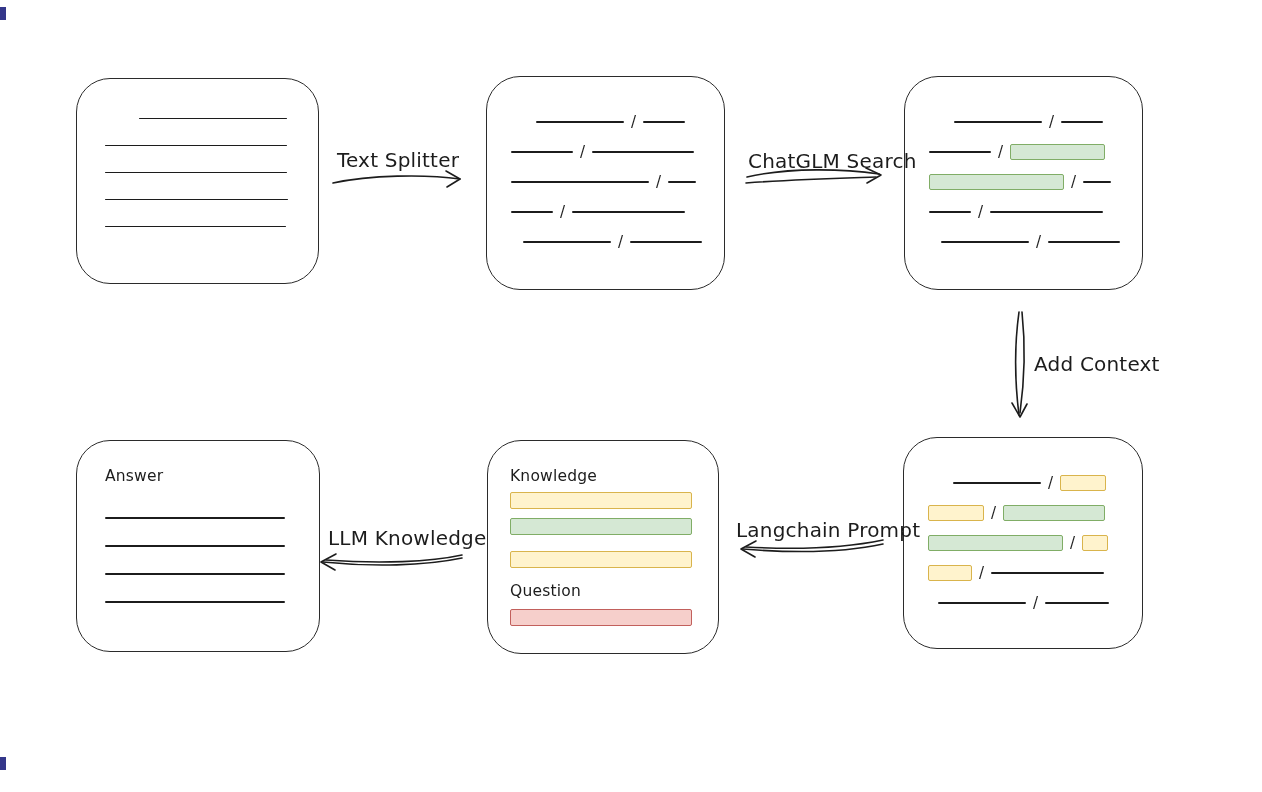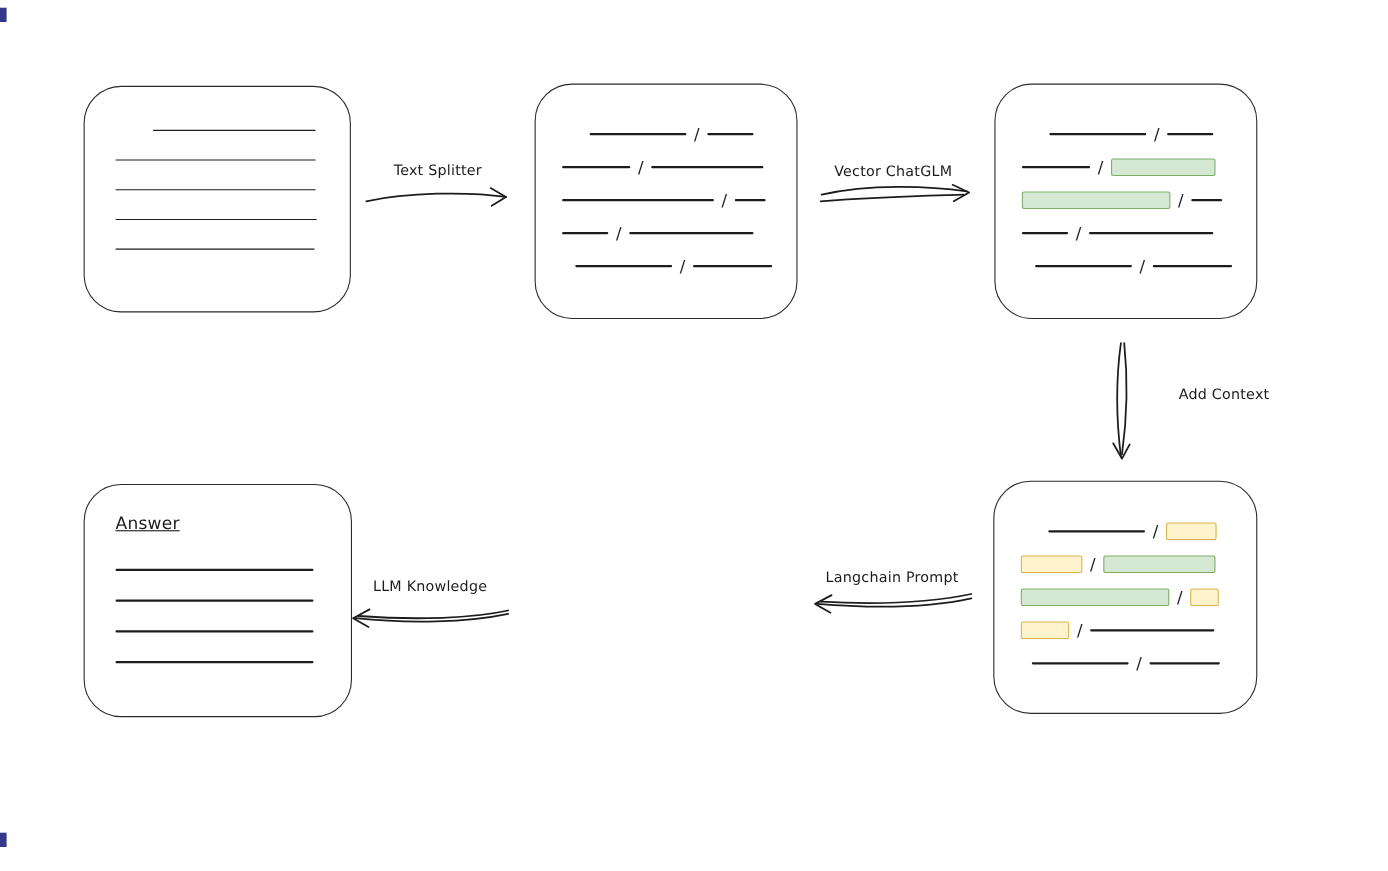--- a/index.html
+++ b/index.html
@@ -62,38 +62,37 @@
 
   .slash {
     margin: 0 7px;
     font-size: 15px;
     line-height: 1;
     color: var(--ink, #1c1c1c);
   }
 
   .arrow-label {
     position: absolute;
-    font-size: 13px;
+    font-size: 20px;
     letter-spacing: 0.2px;
     color: var(--ink, #1c1c1c);
     text-align: center;
     white-space: nowrap;
   }
   #lbl-text-splitter   { left: 336px;  top: 148px; width: 124px; }
   #lbl-vector-search   { left: 748px;  top: 149px; width: 128px; }
   #lbl-add-context     { left: 1034px; top: 352px; width: 120px; text-align: right; }
   #lbl-generate-prompt { left: 736px;  top: 518px; width: 150px; }
   #lbl-llm-response    { left: 328px;  top: 526px; width: 126px; }
 
   .inner-label {
     font-size: 15.5px;
     letter-spacing: 0.2px;
     color: var(--ink, #1c1c1c);
     line-height: 19px;
-    text-decoration: underline;
   }
   .inner-label.question { margin-top: 14px; }
 
   .caption {
     position: absolute;
     left: 760px;
     top: 686px;
     width: 440px;
     text-align: center;
     font-size: 16.5px;
@@ -247,41 +246,61 @@
           <span class="seg line" style="width: 113px;"></span>
         </div>
         <div class="seg-row" style="padding-left: 10px;">
           <span class="seg line" style="width: 88px;"></span>
           <span class="slash">/</span>
           <span class="seg line" style="width: 64px;"></span>
         </div>
       </div>
   </div>
 
+  <div class="box" id="box-prompt">
+    <div class="inner-label">Knowledge</div>
+    <div class="rows rows-bars">
+        <div class="seg-row" style="margin-top: 6px;">
+          <span class="seg yellow" style="width: 182px; height: 17px;"></span>
+        </div>
+        <div class="seg-row" style="margin-top: 9px;">
+          <span class="seg green" style="width: 182px; height: 17px;"></span>
+        </div>
+        <div class="seg-row" style="margin-top: 16px;">
+          <span class="seg yellow" style="width: 182px; height: 17px;"></span>
+        </div>
+      </div>
+    <div class="inner-label question">Question</div>
+    <div class="rows rows-bars">
+        <div class="seg-row" style="margin-top: 8px;">
+          <span class="seg red" style="width: 182px; height: 17px;"></span>
+        </div>
+      </div>
+  </div>
 
   <div class="box" id="box-answer">
     <div class="inner-label">Answer</div>
     <div class="rows rows-answer">
         <div class="seg-row">
           <span class="seg line" style="width: 180px;"></span>
         </div>
         <div class="seg-row">
           <span class="seg line" style="width: 180px;"></span>
         </div>
         <div class="seg-row">
           <span class="seg line" style="width: 180px;"></span>
         </div>
         <div class="seg-row">
           <span class="seg line" style="width: 180px;"></span>
         </div>
       </div>
   </div>
 
   <div class="arrow-label" id="lbl-text-splitter">Text Splitter</div>
-  <div class="arrow-label" id="lbl-vector-search">Vector ChatGLM</div>
+  <div class="arrow-label" id="lbl-vector-search">ChatGLM Search</div>
   <div class="arrow-label" id="lbl-add-context">Add Context</div>
   <div class="arrow-label" id="lbl-generate-prompt">Langchain Prompt</div>
   <div class="arrow-label" id="lbl-llm-response">LLM Knowledge</div>
 
 
   <div class="edge-artifact" id="edge-top"></div>
   <div class="edge-artifact" id="edge-bottom"></div>
 
 </div>
 

